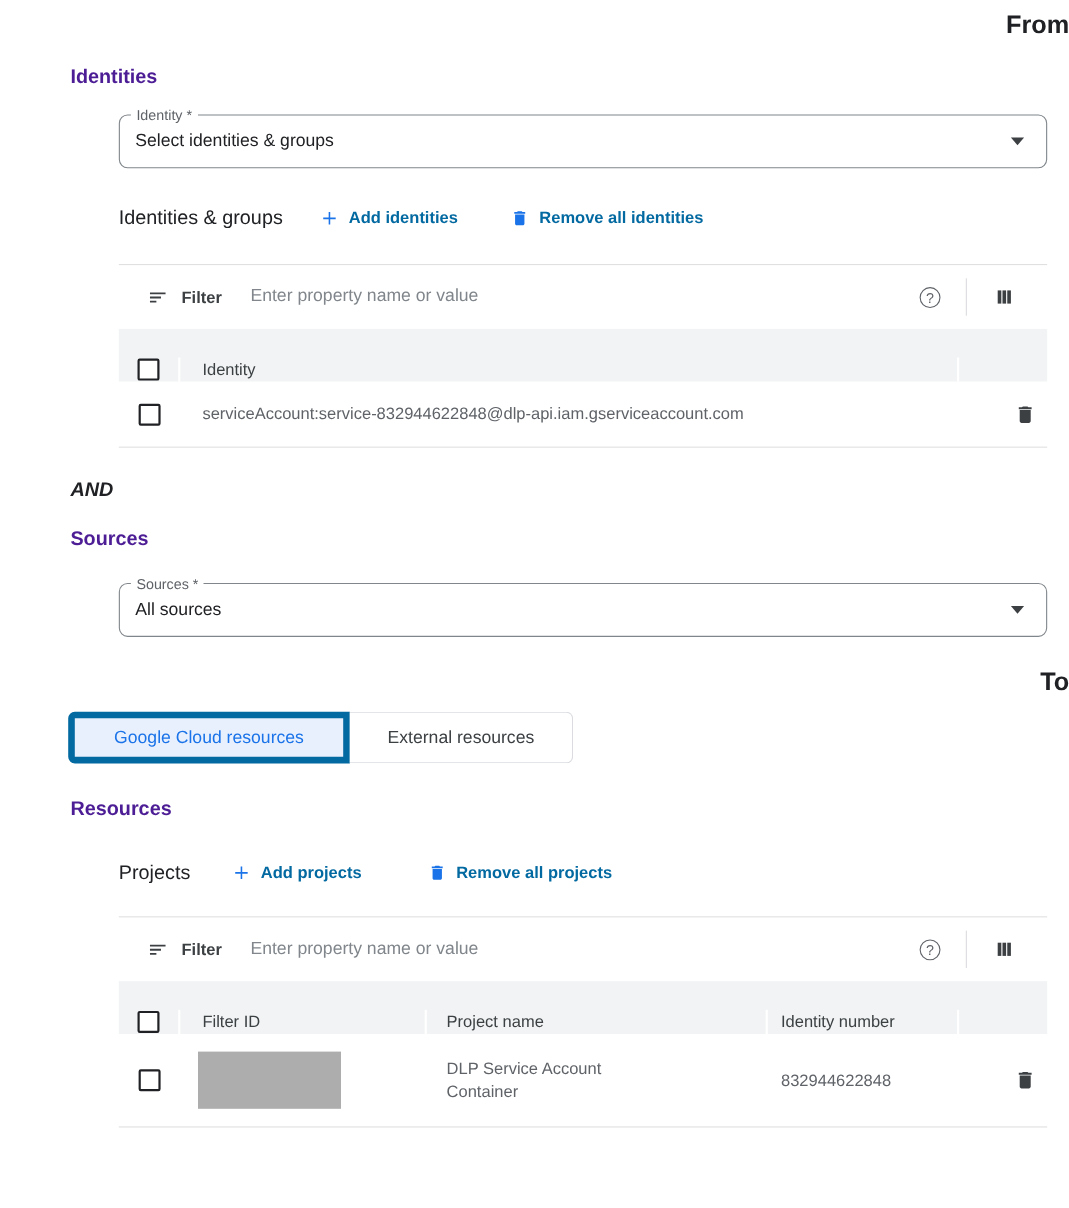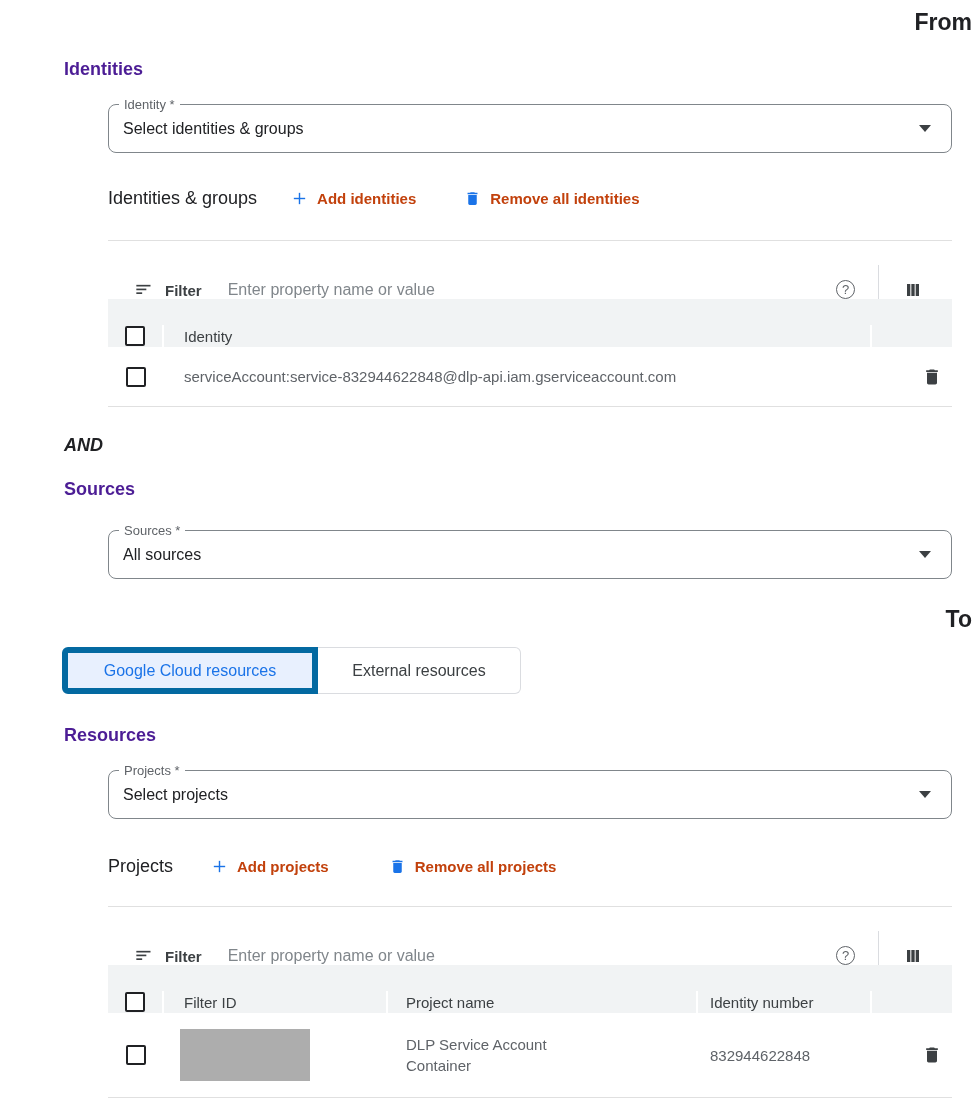--- a/index.html
+++ b/index.html
@@ -21,28 +21,28 @@
            padding: 0 20px 0 14px; cursor: pointer; }
   .field-label { position: absolute; top: -8px; left: 10px; background: #fff; padding: 0 5px;
                  font-size: 13px; color: #5f6368; line-height: 15px; }
   .field-value { font-size: 16px; color: #202124; }
   .caret { width: 0; height: 0; border-left: 6px solid transparent; border-right: 6px solid transparent;
            border-top: 7px solid #3c4043; }
 
   
   .list-header { display: flex; align-items: center; height: 28px; }
   .list-title { font-size: 18px; font-weight: 400; color: #202124; }
-  .blue-btn { display: inline-flex; align-items: center; gap: 9px; color: #c2410c;
+  .blue-btn { display: inline-flex; align-items: center; gap: 9px; color: #0369a1;
               font-size: 15px; font-weight: 700; background: none; border: none;
               font-family: "Liberation Sans", sans-serif; cursor: pointer; }
   .blue-btn svg { flex: none; }
 
   
   .gcp-table { border-top: 1px solid #e0e0e0; }
-  .filter-row { height: 58px; display: flex; align-items: flex-end; padding-left: 25px; }
+  .filter-row { height: 58px; display: flex; align-items: center; padding-left: 25px; }
   .filter-label { margin-left: 12px; font-size: 15px; font-weight: 700; color: #3c4043; }
   .filter-input { margin-left: 26px; flex: 1; border: none; outline: none; font-size: 16px;
                   color: #202124; font-family: "Liberation Sans", sans-serif; background: transparent; }
   .filter-input::placeholder { color: #80868b; opacity: 1; }
   .help-circle { width: 19px; height: 19px; border: 1.5px solid #5f6368; border-radius: 50%;
                  display: inline-flex; align-items: center; justify-content: center;
                  font-size: 13px; color: #5f6368; cursor: pointer; flex: none; }
   .vdivider { width: 1px; height: 34px; background: #dadce0; margin: 0 25px 0 23px; flex: none; }
   .columns-btn { margin-right: 30px; display: inline-flex; cursor: pointer; flex: none; }
 
@@ -181,25 +181,20 @@
 
   <div class="page-title lvl0 mt-to">To</div>
 
   <div class="toggle-group mt-toggle">
     <button class="toggle toggle-selected">Google Cloud resources</button>
     <button class="toggle toggle-unselected">External resources</button>
   </div>
 
   <div class="section-heading lvl1 mt-resources">Resources</div>
 
-  <div class="field lvl2 mt-field3">
-    <span class="field-label">Projects *</span>
-    <span class="field-value">Select projects</span>
-    <span class="caret"></span>
-  </div>
 
   <div class="list-header lvl2 mt-listheader2">
     <span class="list-title">Projects</span>
     <button class="blue-btn gap-add2">
       <svg width="17" height="17" viewBox="0 0 24 24" fill="#1a73e8">
           <path d="M11 4h2v16h-2z"></path>
           <path d="M4 11h16v2H4z"></path>
         </svg>
       <span>Add projects</span>
     </button>

